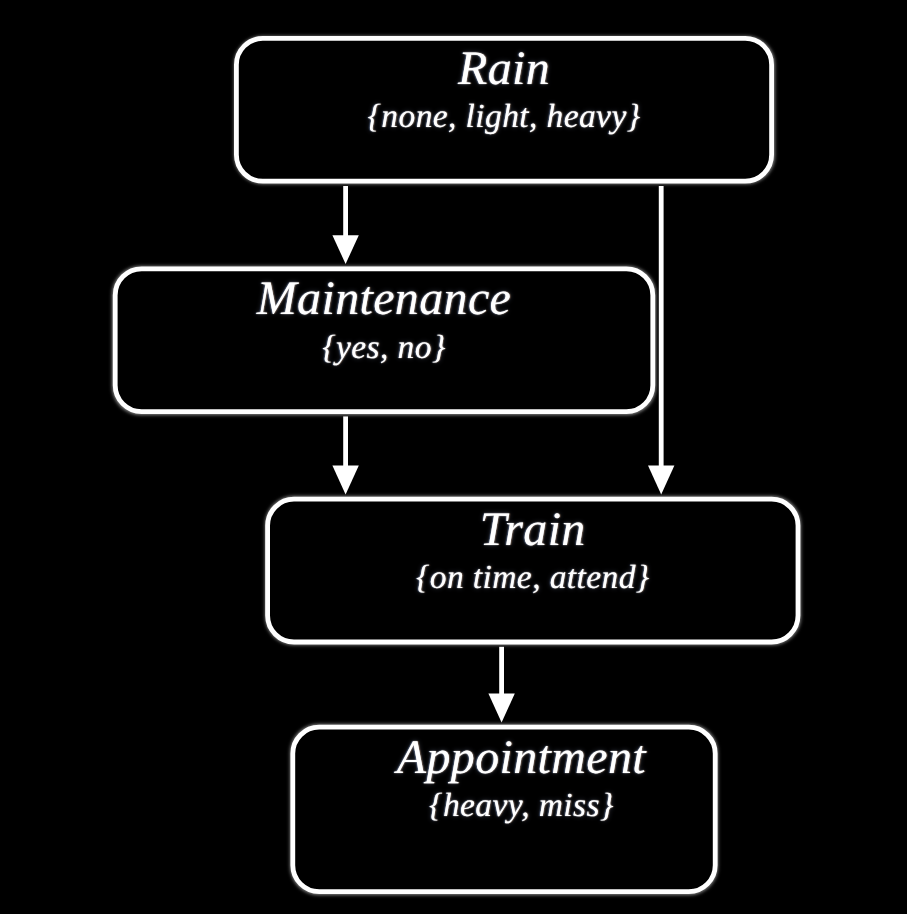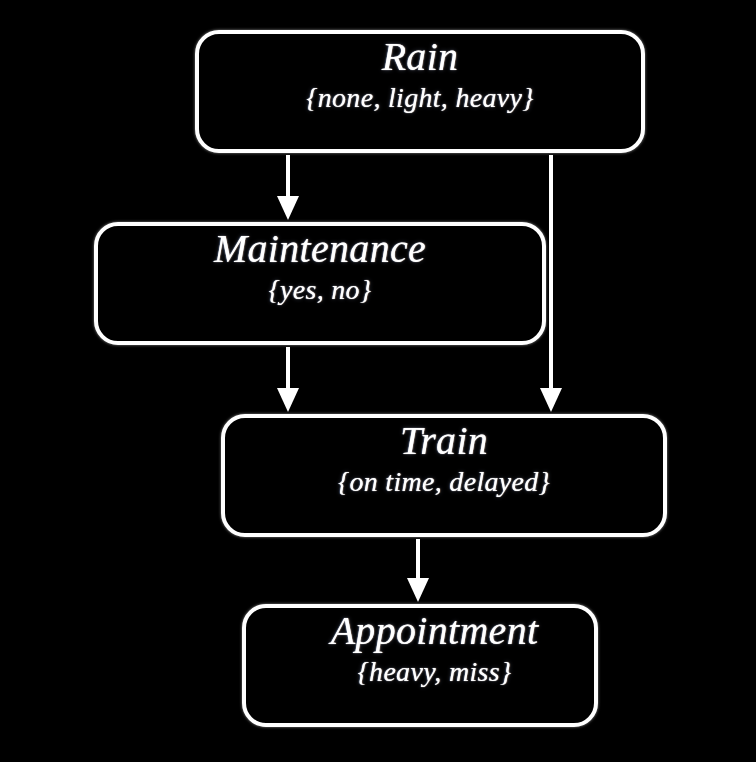--- a/index.html
+++ b/index.html
@@ -45,21 +45,21 @@
       1px 0 1px rgba(255,170,90,0.22),
       -1px 0 1px rgba(120,170,255,0.22);
   }
   .node-title   { font-size: 40px; letter-spacing: 0.3px; }
   .node-states  { font-size: 28px; letter-spacing: 0.3px; margin-top: 2px; }
 
   
   #node-rain        { left: 195px; top: 30px;  width: 450px; height: 123px; }
   #node-maintenance { left: 94px;  top: 222px; width: 452px; height: 123px; }
   #node-train       { left: 197px; top: 414px; width: 446px; height: 123px; margin-left: 24px; }
-  #node-appointment { left: 242px; top: 604px; width: 356px; height: 123px; padding-left: 29px; }
+  #node-appointment { left: 242px; top: 604px; width: 356px; height: 141px; padding-left: 29px; }
 
   
   #edge-layer {
     position: absolute;
     left: 0;
     top: 0;
     width: 756px;
     height: 762px;
     pointer-events: none;
   }
@@ -103,21 +103,21 @@
     <div class="node-states">{none, light, heavy}</div>
   </div>
 
   <div class="node" id="node-maintenance">
     <div class="node-title">Maintenance</div>
     <div class="node-states">{yes, no}</div>
   </div>
 
   <div class="node" id="node-train">
     <div class="node-title">Train</div>
-    <div class="node-states">{on time, delayed}</div>
+    <div class="node-states">{on time, attend}</div>
   </div>
 
   <div class="node" id="node-appointment">
     <div class="node-title">Appointment</div>
     <div class="node-states">{heavy, miss}</div>
   </div>
 
 </div>
 
 </body></html>

